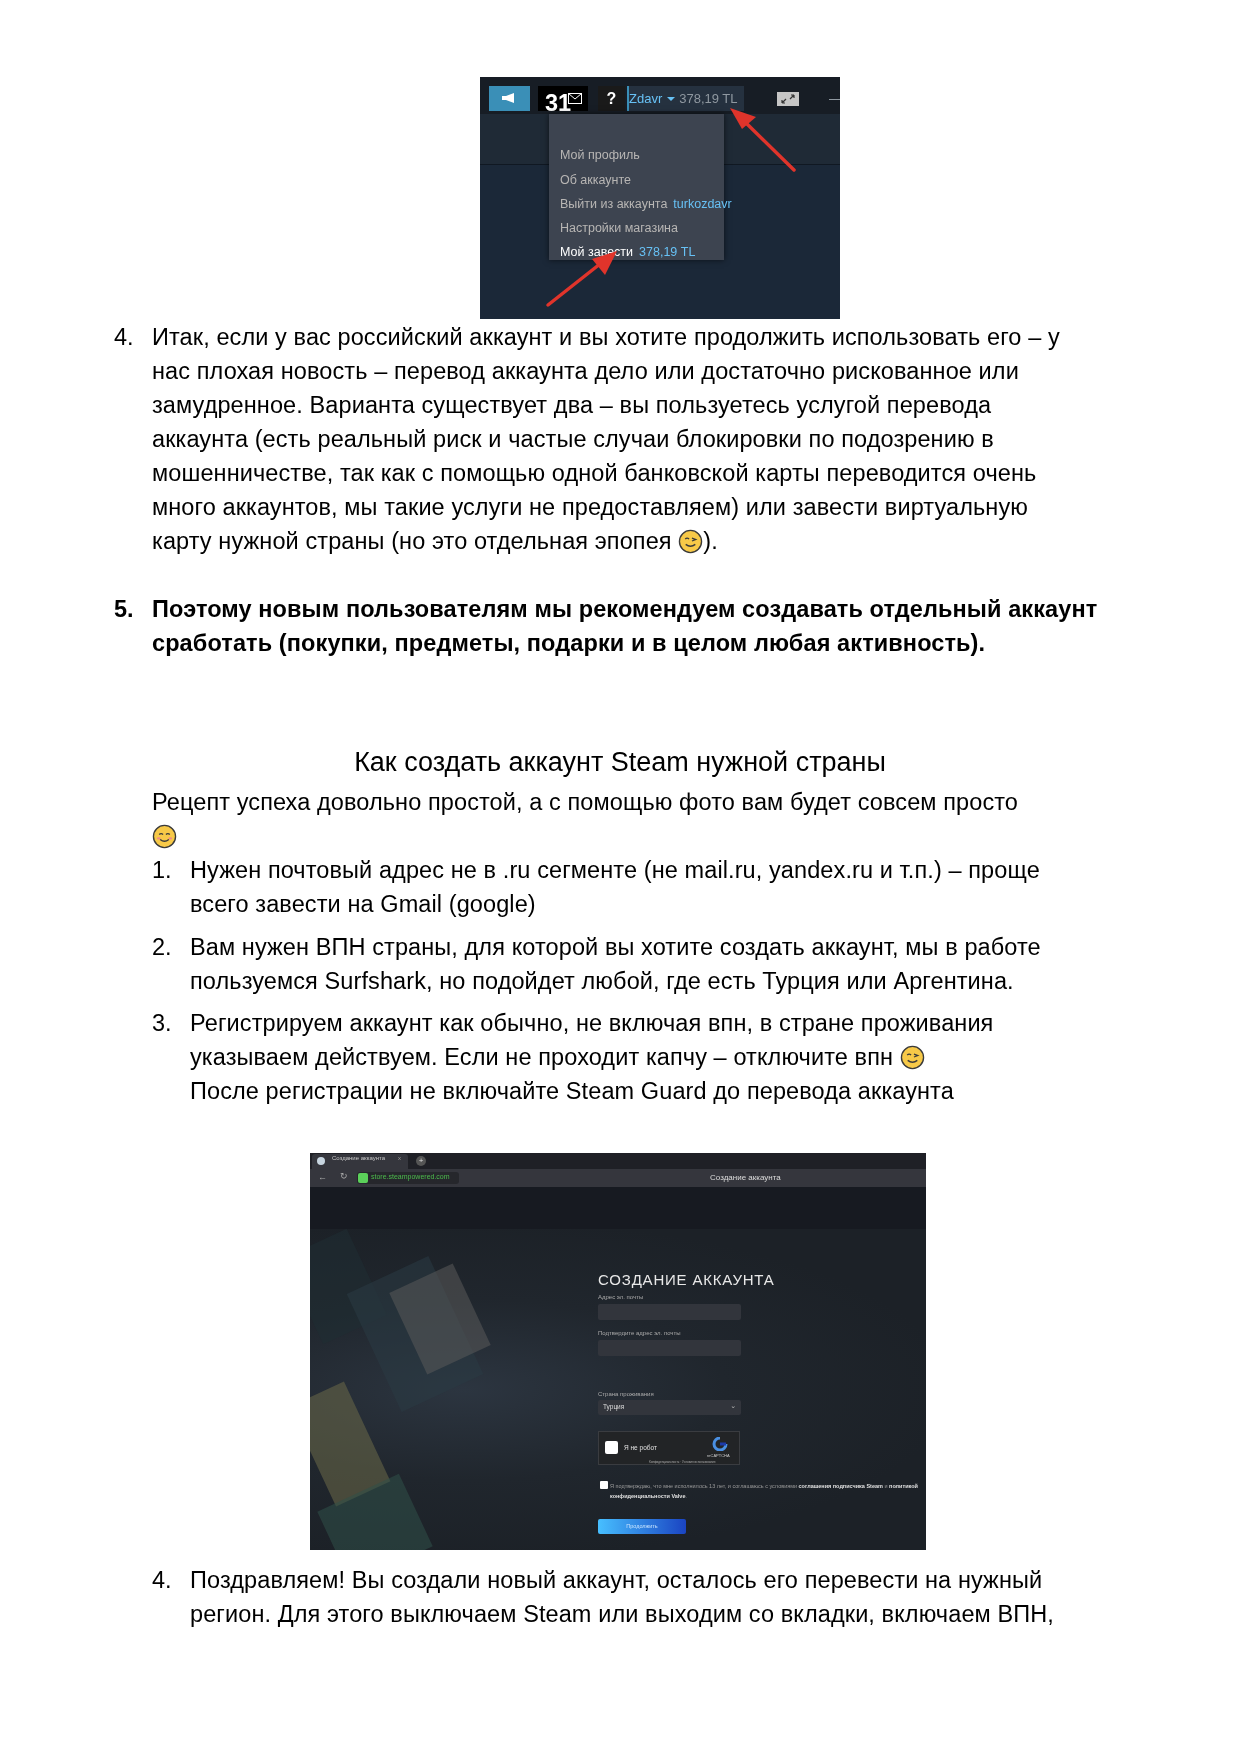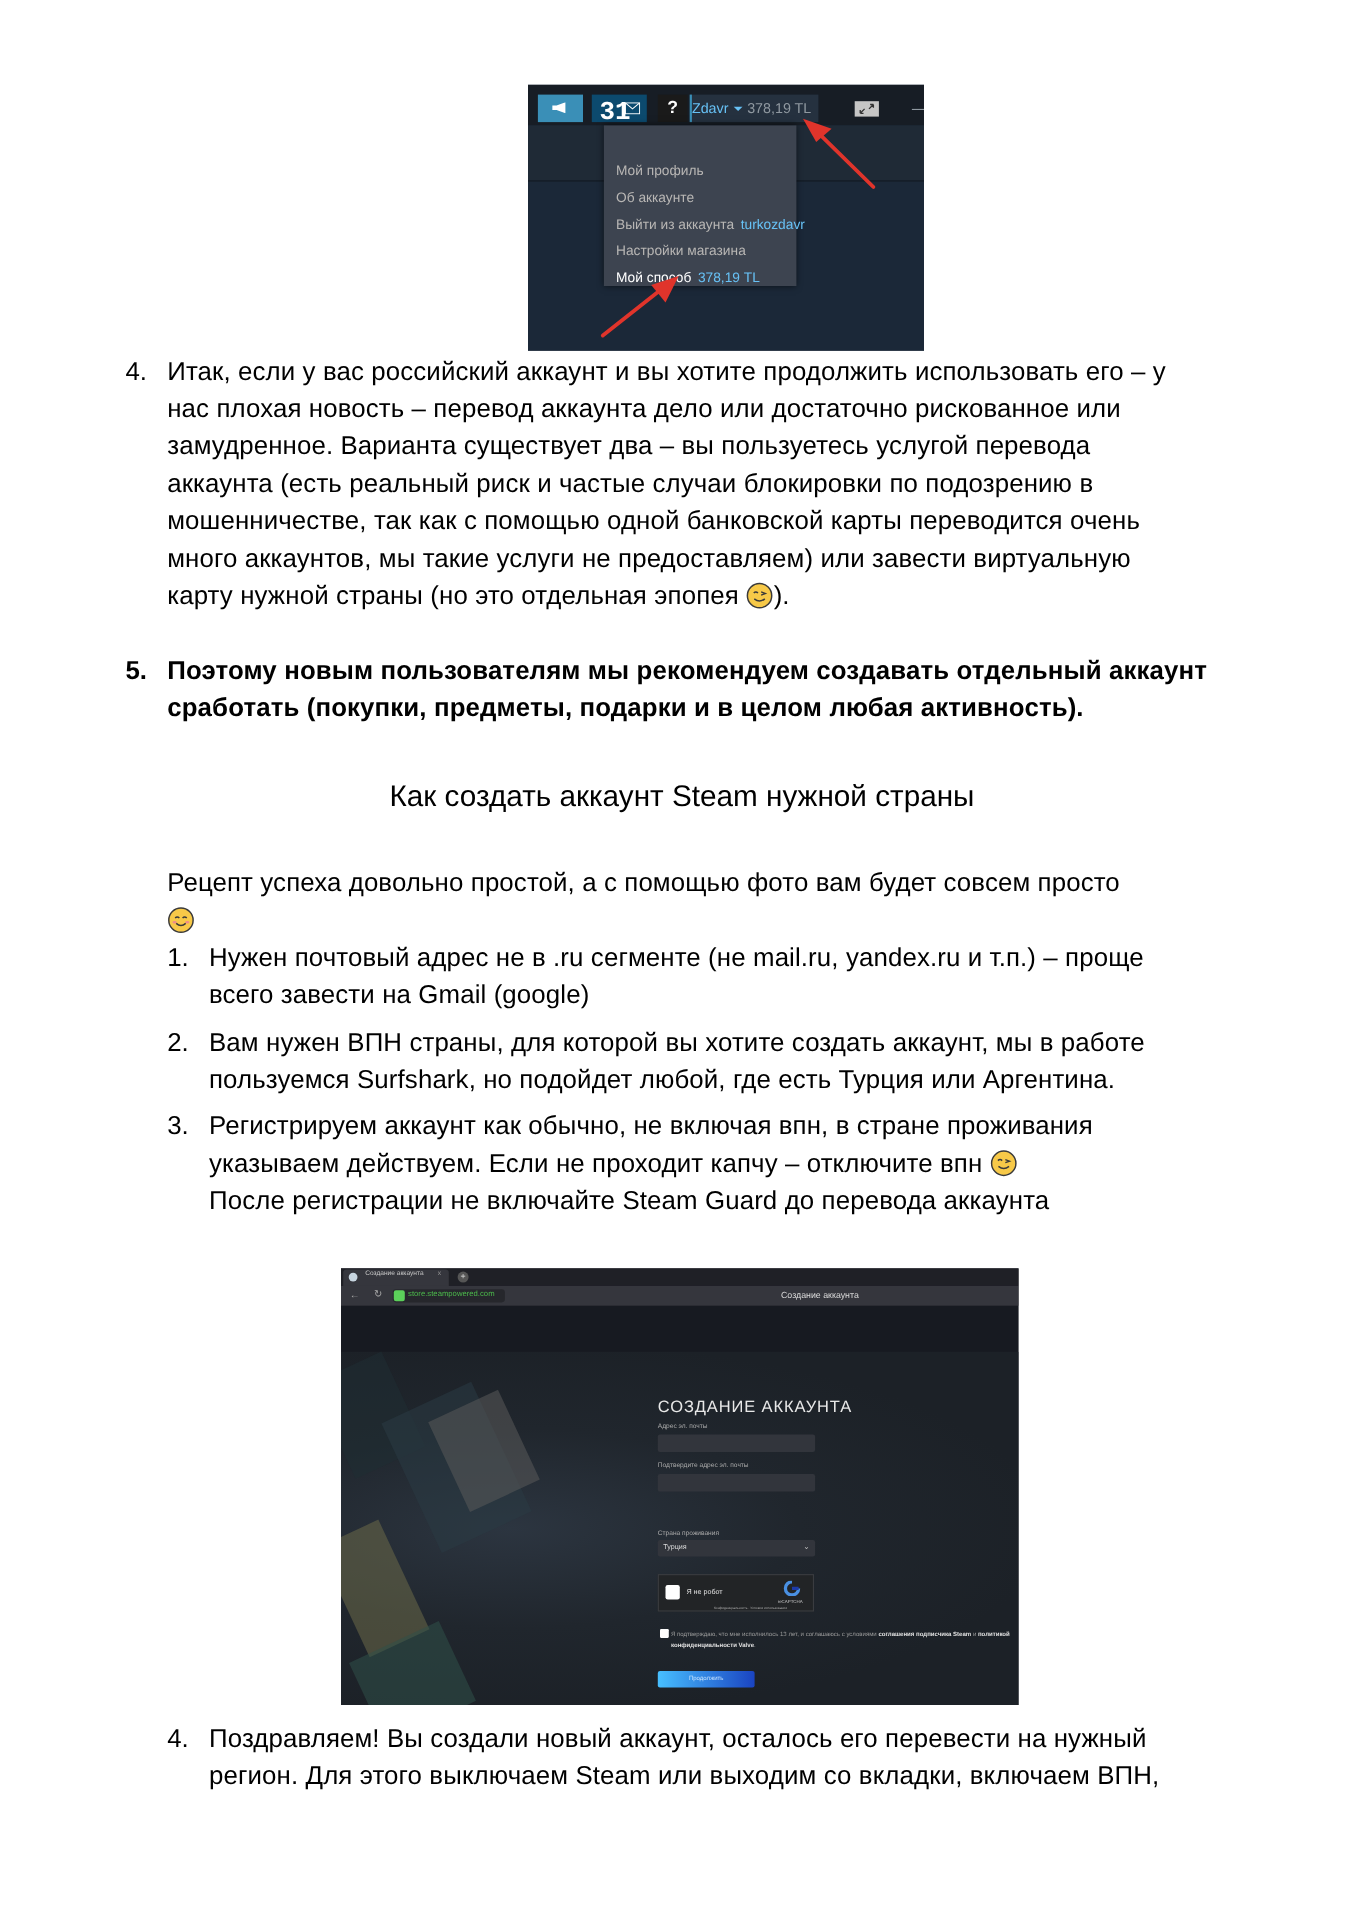--- a/index.html
+++ b/index.html
@@ -5,22 +5,22 @@
   html, body { margin:0; padding:0; background:#ffffff; }
   body { width:1240px; height:1755px; position:relative; overflow:hidden;
          font-family:"Liberation Sans", sans-serif; color:#000; }
   .abs { position:absolute; }
 
   
   #shot1 { left:480px; top:77px; width:360px; height:242px; background:#1b2838; overflow:hidden; }
   #shot1 .topbar { position:absolute; left:0; top:0; width:360px; height:37px; background:#171d25; }
   #shot1 .btn-bcast { position:absolute; left:9px; top:9px; width:41px; height:25px; background:#3a8fb7; }
   #shot1 .btn-bcast svg { position:absolute; left:13px; top:7px; }
-  #shot1 .btn-notif { position:absolute; left:58px; top:9px; width:50px; height:25px; background:#0c4a6e; color:#fff;
-                      font-weight:bold; font-size:12px; line-height:25px;font-family:Liberation Mono, monospace; }
+  #shot1 .btn-notif { position:absolute; left:58px; top:9px; width:50px; height:25px; background:#000000; color:#fff;
+                      font-weight:bold; font-size:12px; line-height:25px; }
   #shot1 .btn-notif span.num { position:absolute; left:7px; }
   #shot1 .btn-notif svg { position:absolute; left:30px; top:7px; }
   #shot1 .btn-help { position:absolute; left:118px; top:9px; width:27px; height:25px; background:#1a1a1a; color:#fff;
                      font-weight:bold; font-size:16px; line-height:25px; text-align:center; }
   #shot1 .user-btn { position:absolute; left:147px; top:9px; width:117px; height:25px; background:#25313f;
                      border-left:2px solid #3a8fb7; color:#67c1f5; font-size:13px; line-height:25px; padding-left:0; box-sizing:border-box; white-space:nowrap; }
   #shot1 .user-btn .caret { display:inline-block; width:0; height:0; border-left:4px solid transparent; border-right:4px solid transparent; border-top:4px solid #67c1f5; margin:0 4px 2px 5px; vertical-align:middle; }
   #shot1 .user-btn .bal { color:#8f98a0; }
   #shot1 .btn-fs { position:absolute; left:297px; top:15px; width:22px; height:14px; background:#c6c6c6; }
   #shot1 .dash { position:absolute; left:349px; top:22px; width:11px; height:1px; background:#8f98a0; }
@@ -106,21 +106,21 @@
       </svg>
   </div>
   <div class="dash"></div>
   <div class="band"></div>
 
   <div class="menu">
     <div class="item" style="top:34px"><span>Мой профиль</span></div>
     <div class="item" style="top:59px"><span>Об аккаунте</span></div>
     <div class="item" style="top:83px"><span>Выйти из аккаунта</span><span class="hl">turkozdavr</span></div>
     <div class="item" style="top:107px"><span>Настройки магазина</span></div>
-    <div class="item active" style="top:131px"><span>Мой способ</span><span class="hl">378,19 TL</span></div>
+    <div class="item active" style="top:131px"><span>Мой завести</span><span class="hl">378,19 TL</span></div>
   </div>
 
   <svg class="arrow" style="left:0;top:0" width="360" height="242">
     <g stroke="#e0342b" stroke-width="3.5" fill="#e0342b" stroke-linecap="round">
       <line x1="314" y1="93" x2="262" y2="42"></line>
       <polygon points="250,31 276,40 262,52" stroke="none"></polygon>
       <line x1="68" y1="228" x2="125" y2="183"></line>
       <polygon points="137,174 125,198 112,182" stroke="none"></polygon>
     </g>
   </svg>
@@ -141,21 +141,21 @@
         <path d="M8 16q5 4 10 0" stroke="#3a3a3a" stroke-width="1.4" fill="none"></path>
       </svg><span>).</span></div>
 </div>
 
 <div class="num bold" style="left:114px;top:592px">5.</div>
 <div class="para bold" style="left:152px;top:592px;width:1008px">
   <div>Поэтому новым пользователям мы рекомендуем создавать отдельный аккаунт</div>
   <div>сработать (покупки, предметы, подарки и в целом любая активность).</div>
 </div>
 
-<div class="heading" style="top:707px">Как создать аккаунт Steam нужной страны</div>
+<div class="heading" style="top:745px">Как создать аккаунт Steam нужной страны</div>
 
 <div class="para" style="left:152px;top:785px;width:1010px">
   <div>Рецепт успеха довольно простой, а с помощью фото вам будет совсем просто</div>
   <div><svg class="emoji" viewBox="0 0 26 26">
         <circle cx="13" cy="13" r="11.5" fill="#f7c948" stroke="#3a3a3a" stroke-width="1.4"></circle>
         <path d="M7.5 11q2-2 4 0M14.5 11q2-2 4 0" stroke="#3a3a3a" stroke-width="1.4" fill="none"></path>
         <ellipse cx="7" cy="15" rx="2" ry="1.2" fill="#f08a8a"></ellipse>
         <ellipse cx="19" cy="15" rx="2" ry="1.2" fill="#f08a8a"></ellipse>
         <path d="M8.5 16q4.5 4 9 0" stroke="#3a3a3a" stroke-width="1.4" fill="none"></path>
       </svg></div>

